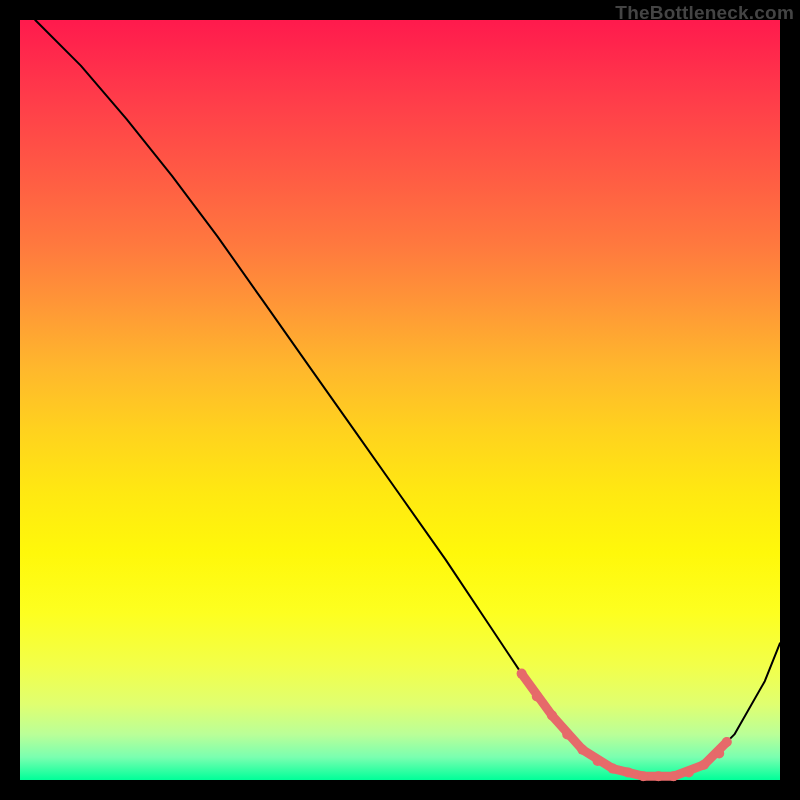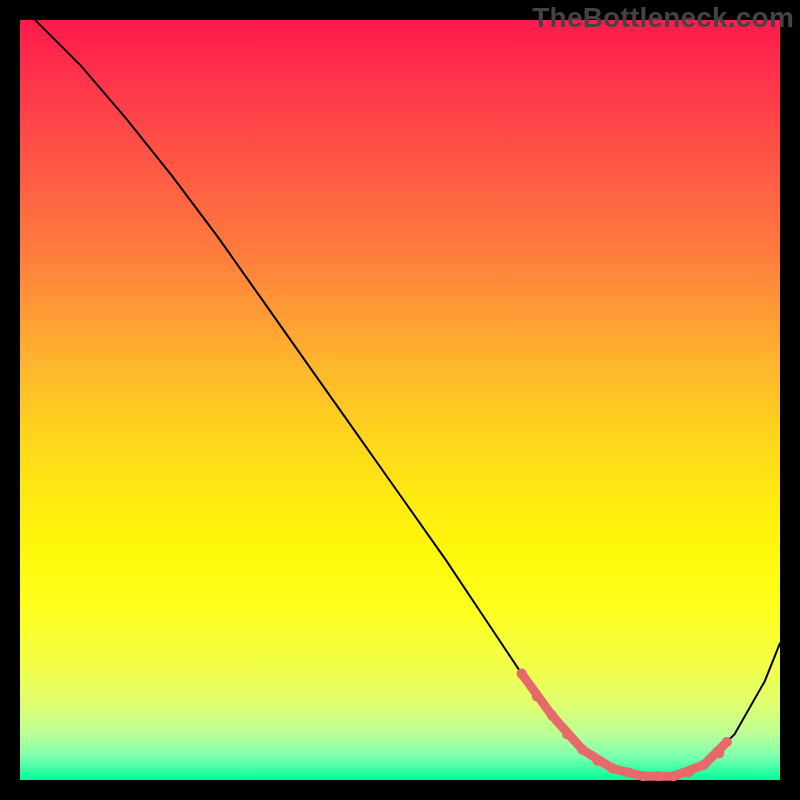--- a/index.html
+++ b/index.html
@@ -32,21 +32,21 @@
       #baff98 94%,
       #7affb0 97%,
       #00ff99 100%
     );
   }
   .watermark {
     position: absolute;
     top: 2px;
     right: 6px;
     font-family: Arial, Helvetica, sans-serif;
-    font-size: 28px;
+    font-size: 19px;
     font-weight: bold;
     color: #444;
     letter-spacing: 0.2px;
     user-select: none;
   }
   svg.overlay {
     position: absolute;
     left: 20px;
     top: 20px;
     width: 760px;

